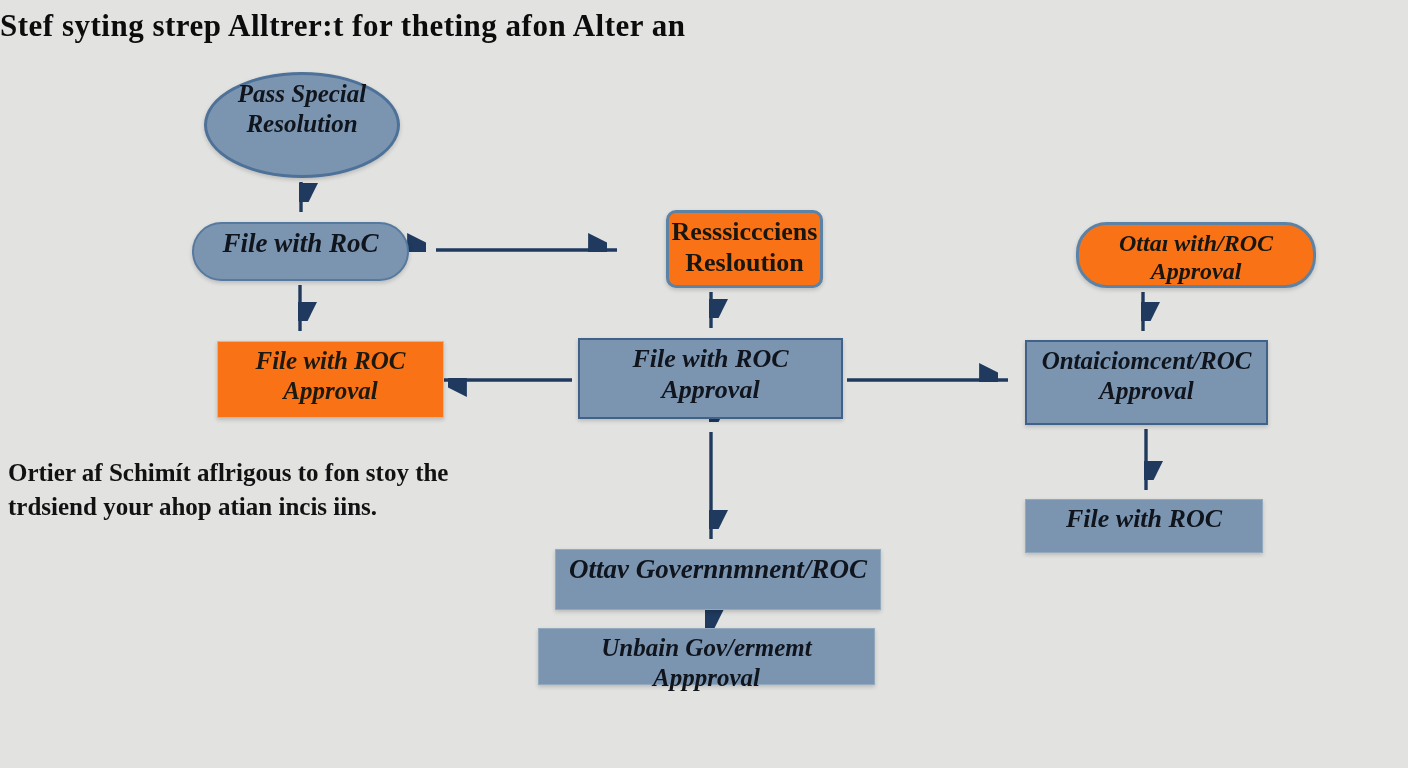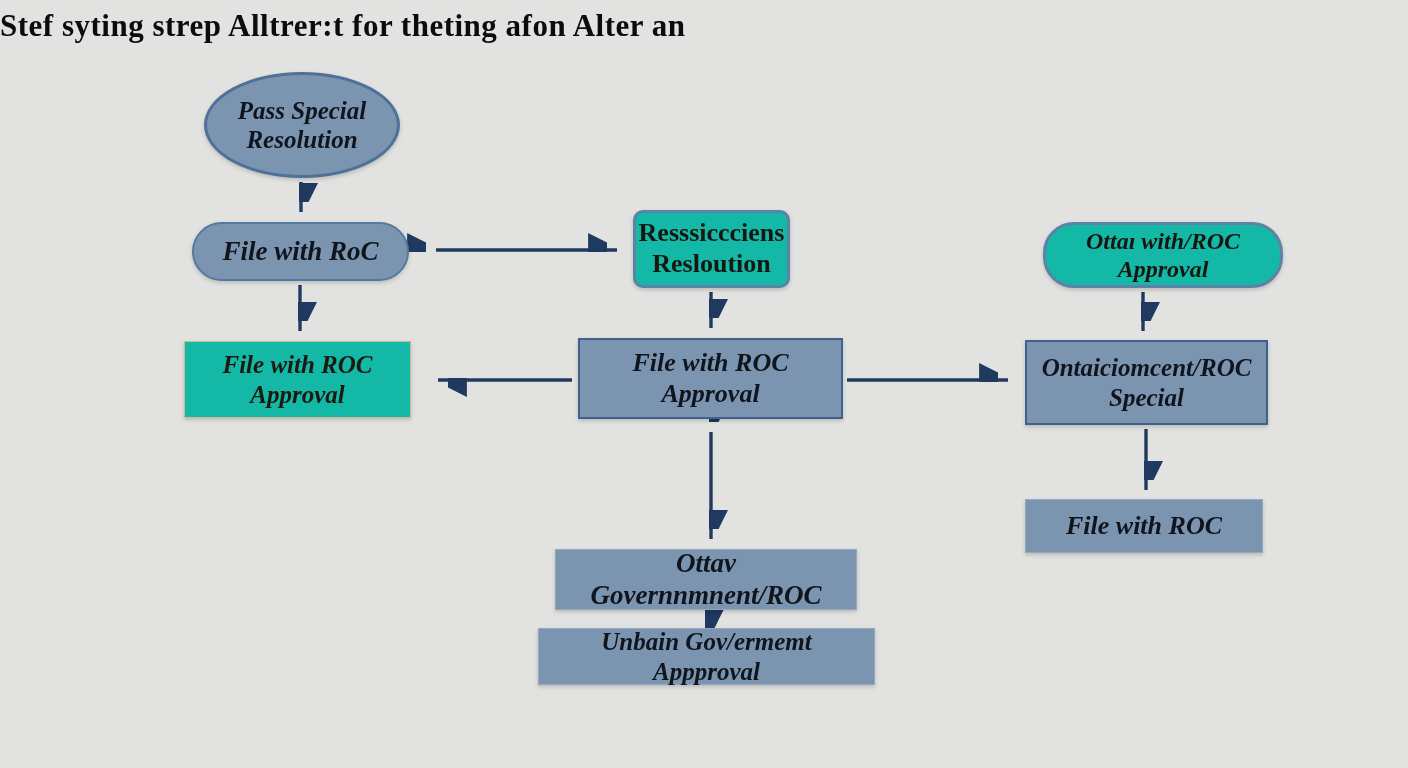--- a/index.html
+++ b/index.html
@@ -8,47 +8,47 @@
     position:relative; width:1408px; height:768px;
     background:#e2e3e1; overflow:hidden;
   }
   #arrows{position:absolute; left:0; top:0; width:1408px; height:768px; pointer-events:none;}
   .title{
     position:absolute; left:0; right:0; top:8px;
     text-align:left; font-weight:bold; font-size:31px; letter-spacing:0.5px;
     color:#0c0c0c;
   }
   .node{
-    position:absolute; display:flex; align-items:center; justify-content:center;
+    position:absolute; display:flex; align-items:flex-start; justify-content:center;
     text-align:center; font-weight:bold; color:#10151d; line-height:1.18;
     box-sizing:border-box; padding:4px 10px;
   }
   .italic{font-style:italic;}
   
   .blue-fill{background:#7b95b0;}
   .blue-border-strong{border:2px solid #40628a;}
   .blue-border-soft{border:1px solid #93a9bd;}
   
-  .tan-fill{background:#14b8a6;}
+  .tan-fill{background:#f97316;margin-left:33px;}
   .tan-border-soft{border:1px solid #c9bd96;}
   .steel-border{border:3px solid #5c82a6; border-radius:10px;}
   .shadow{box-shadow:0 2px 4px rgba(0,0,0,0.18);}
   .ellipse{border-radius:50%; border:3px solid #4d7198;}
   .pill{border-radius:32px; border:2px solid #55799f;}
   .note{
     position:absolute; left:8px; top:456px; width:520px;
     font-weight:bold; font-size:25px; color:#121212; line-height:1.35;
   }
   
   .n-ellipse   {left:204px; top:72px;  width:196px; height:106px; font-size:25px;}
   .n-pill      {left:192px; top:222px; width:217px; height:59px;  font-size:27px;}
   .n-left-tan  {left:184px; top:341px; width:227px; height:77px;  font-size:25px; color:#1b1910;}
   .n-mid-tan   {left:633px; top:210px; width:157px; height:78px;  font-size:26px; color:#181610;}
   .n-mid-blue  {left:578px; top:338px; width:265px; height:81px;  font-size:26px;}
-  .n-gov       {left:555px; top:549px; width:302px; height:61px;  font-size:27px;}
+  .n-gov       {left:555px; top:549px; width:326px; height:61px;  font-size:27px;}
   .n-bottom    {left:538px; top:628px; width:337px; height:57px;  font-size:25px;}
   .n-right-tan {left:1043px;top:222px; width:240px; height:66px;  font-size:24px; color:#181610;border-radius:31px;}
   .n-right-mid {left:1025px;top:340px; width:243px; height:85px;  font-size:25px;}
   .n-right-bot {left:1025px;top:499px; width:238px; height:54px;  font-size:26px;}
 </style>
 </head>
 <body>
 
 <div id="stage">
 
@@ -100,21 +100,22 @@
 
   <div class="node blue-fill blue-border-soft italic shadow n-bottom">
     <span>Unbain Gov/ermemt Appproval</span>
   </div>
 
   <div class="node tan-fill steel-border italic shadow n-right-tan">
     <span>Ottaı with/ROC Approval</span>
   </div>
 
   <div class="node blue-fill blue-border-strong italic shadow n-right-mid">
-    <span>Ontaiciomcent/ROC Special</span>
+    <span>Ontaiciomcent/ROC Approval</span>
   </div>
 
   <div class="node blue-fill blue-border-soft italic shadow n-right-bot">
     <span>File with ROC</span>
   </div>
 
+  <div class="note">Ortier af Schimít aflrigous to fon stoy the trdsiend your ahop atian incis iins.</div>
 
 </div>
 
 </body></html>

